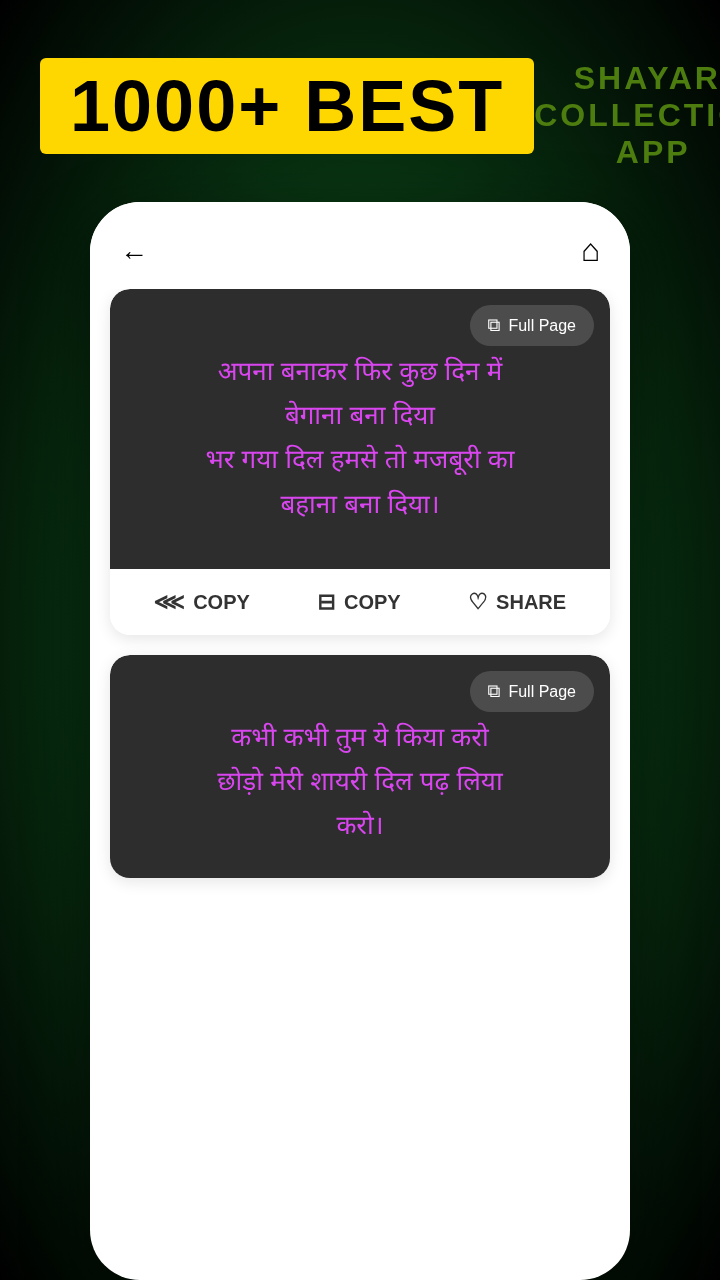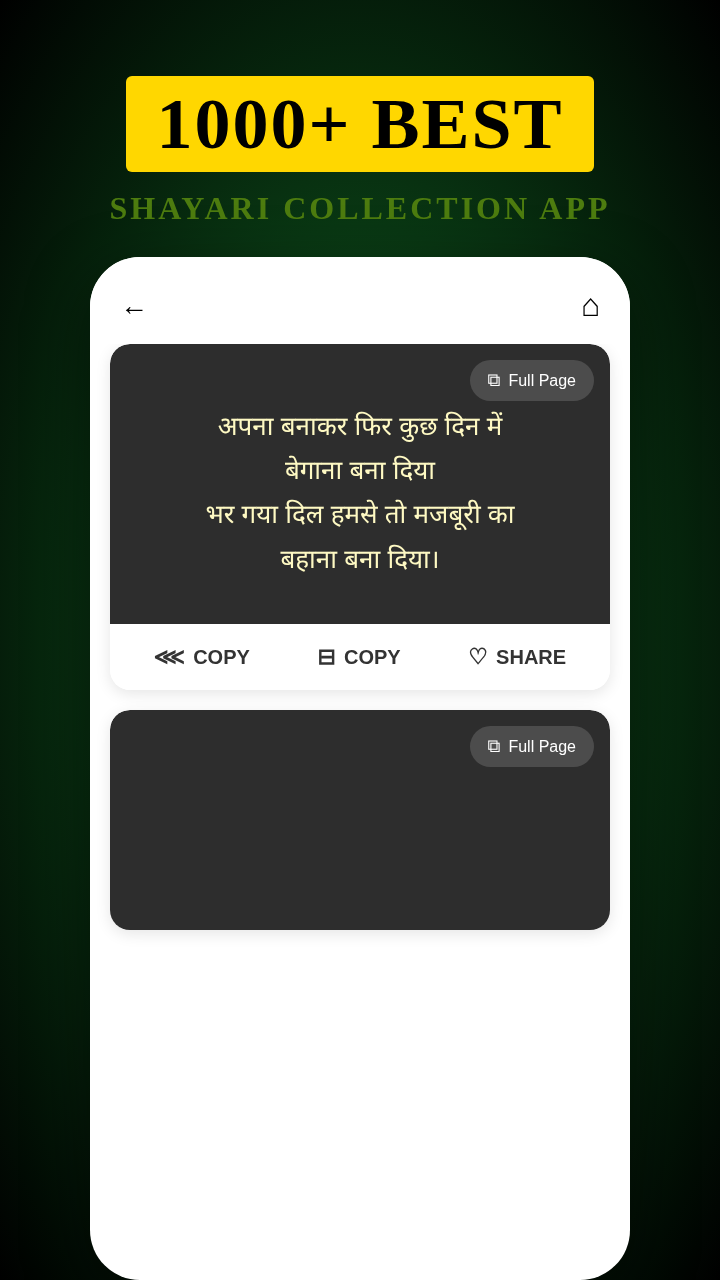--- a/index.html
+++ b/index.html
@@ -15,24 +15,23 @@
       display: flex;
       flex-direction: column;
       align-items: center;
       font-family: Arial, sans-serif;
       overflow: hidden;
     }
 
     .top-banner {
       width: 100%;
       display: flex;
-      flex-direction: column;
-      align-items: center;
-      padding: 76px 40px 30px;
-      font-family: Liberation Serif, serif;
+      flex-direction: row;
+      align-items: center;
+      padding: 58px 40px 30px;
     }
 
     .headline-box {
       background: #FFD700;
       padding: 12px 30px;
       border-radius: 6px;
       margin-bottom: 18px;
     }
 
     .headline-text {
@@ -122,21 +121,21 @@
       display: flex;
       align-items: center;
       gap: 8px;
     }
 
     .full-page-icon {
       font-size: 18px;
     }
 
     .shayari-text {
-      color: #fef9c3;
+      color: #d946ef;
       font-size: 26px;
       line-height: 1.7;
       text-align: center;
       padding: 40px 20px 20px;
       font-family: Arial, sans-serif;
     }
 
     .card-actions {
       display: flex;
       align-items: center;
@@ -217,17 +216,22 @@
         </button>
       </div>
     </div>
 
     <div class="shayari-card second-card">
       <div class="card-content">
         <button class="full-page-btn">
           <span class="full-page-icon">⧉</span>
           <span>Full Page</span>
         </button>
+        <div class="shayari-text">
+          कभी कभी तुम ये किया करो<br>
+          छोड़ो मेरी शायरी दिल पढ़ लिया<br>
+          करो।
+        </div>
       </div>
     </div>
 
   </div>
 </div>
 
 </body></html>

